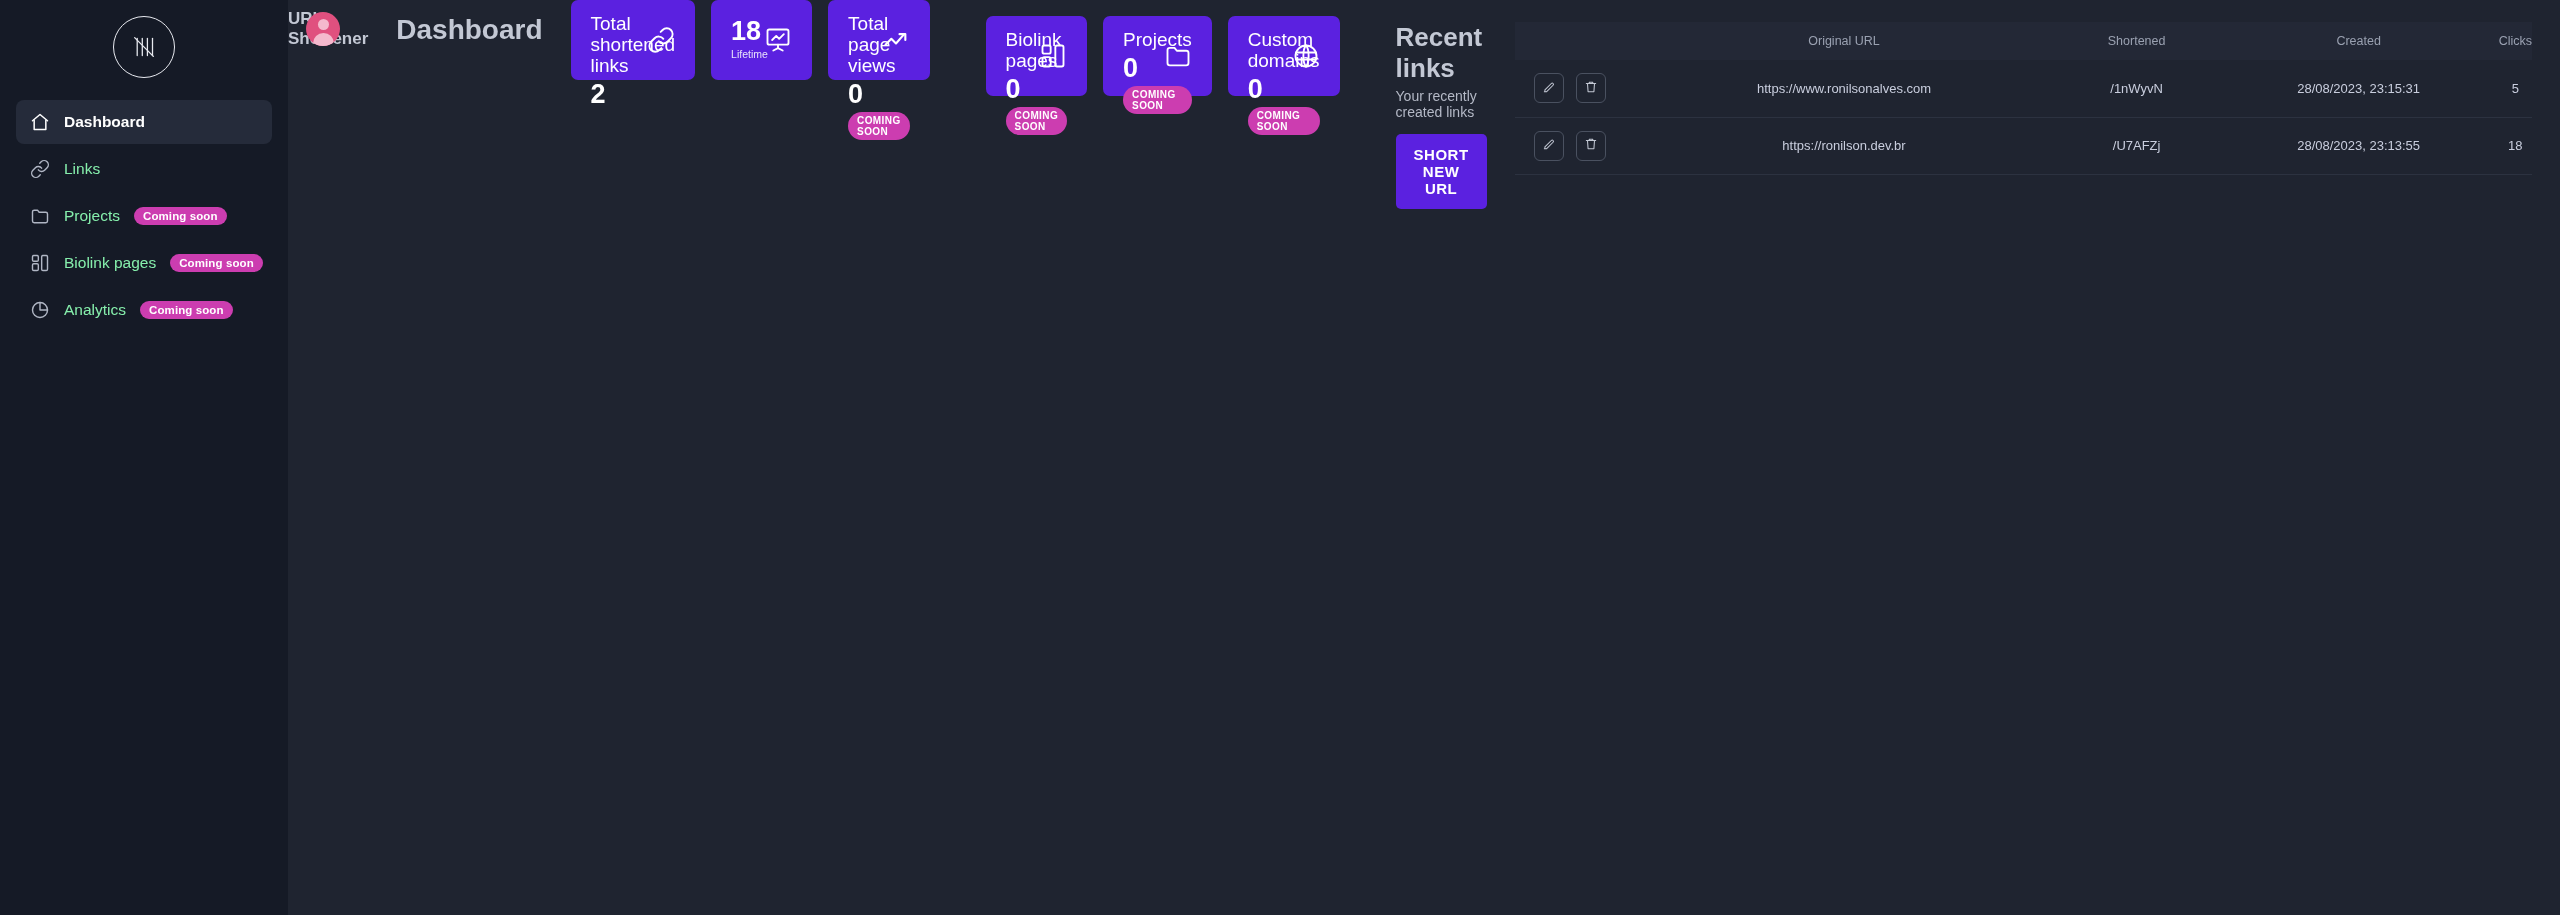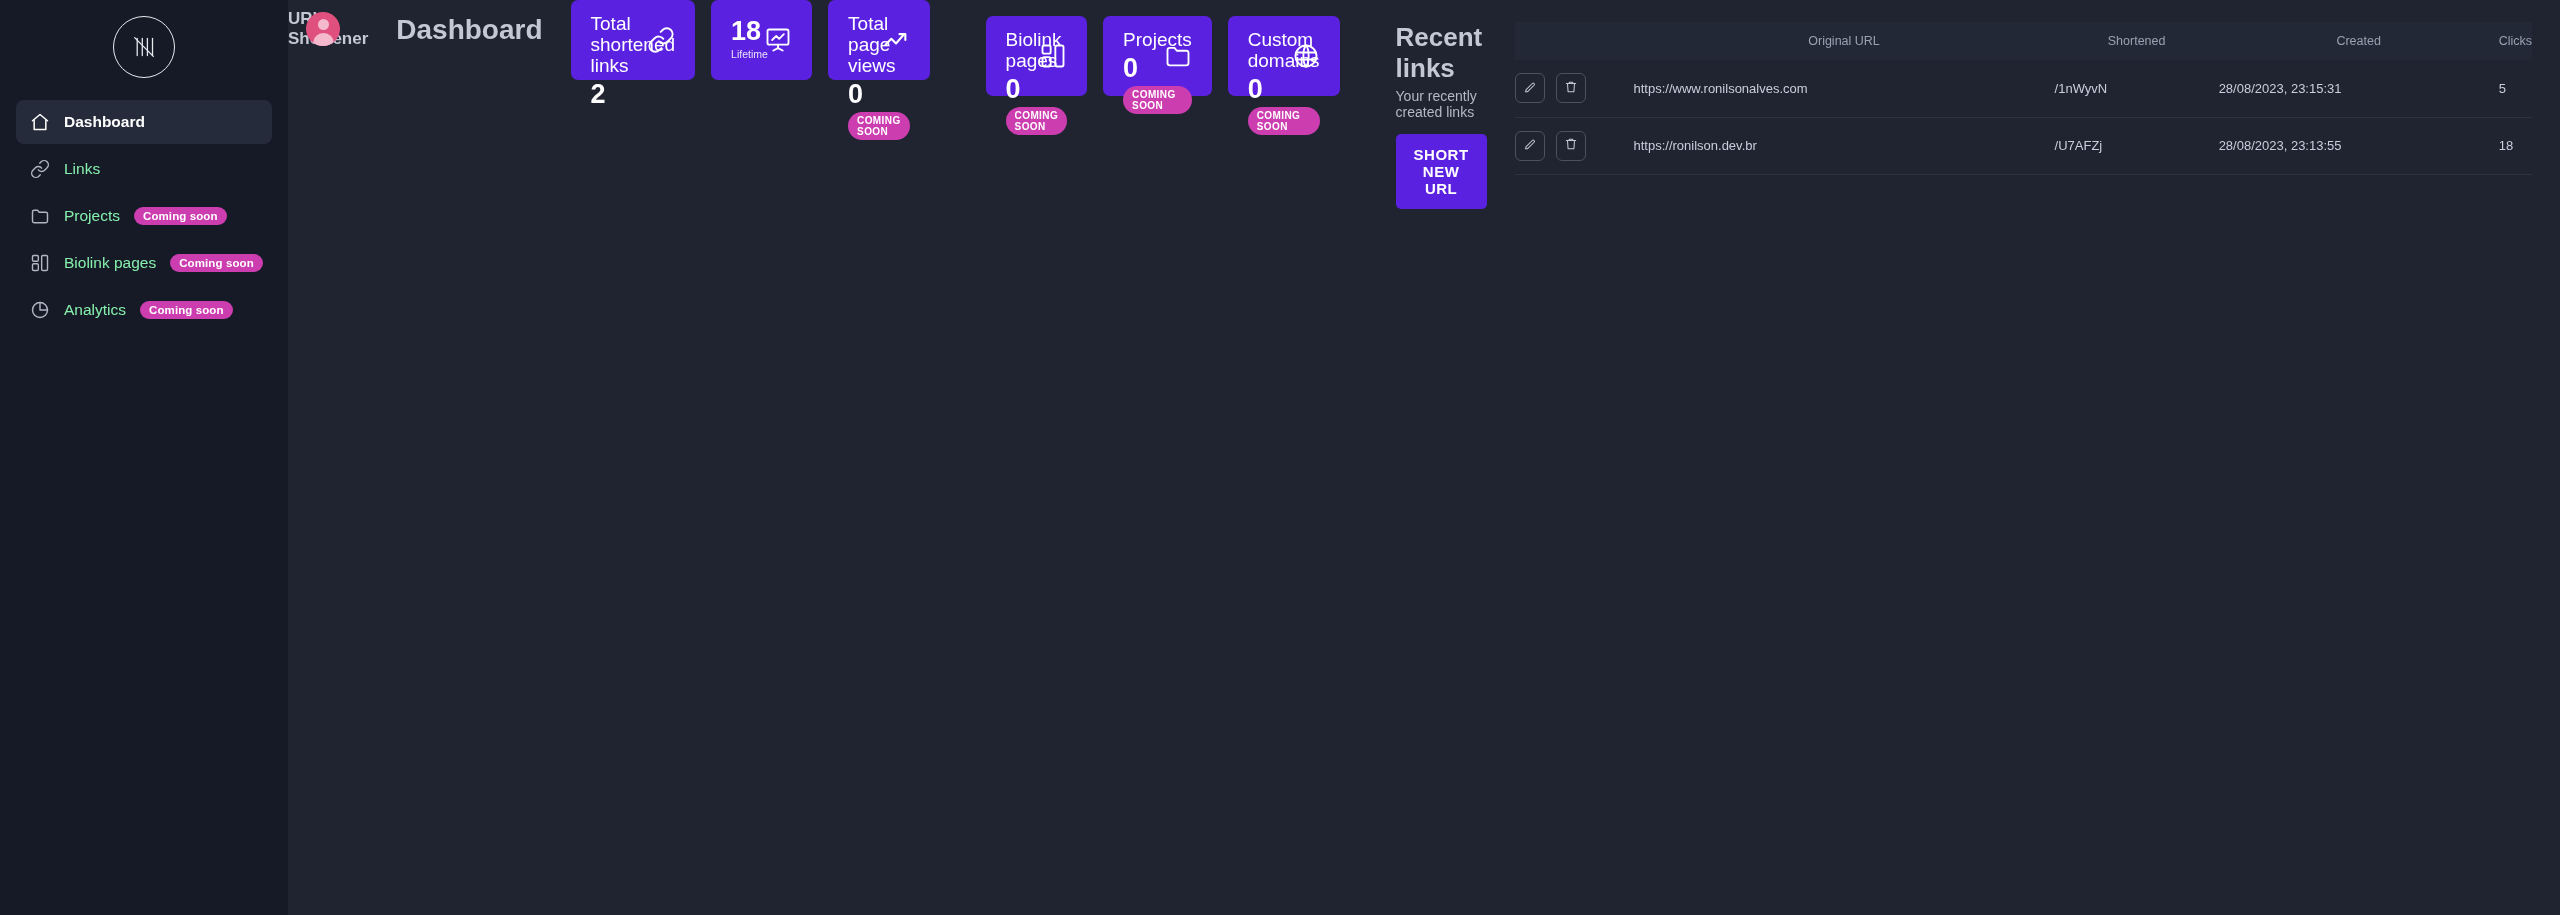--- a/index.html
+++ b/index.html
@@ -98,21 +98,21 @@
   }
 
   
   .table-wrap{ margin:22px 28px 0; }
   table{ width:100%; border-collapse:collapse; }
   thead tr{ background:#232836; }
   th{
     text-align:center; font-size:12.5px; font-weight:400;
     color:#9aa1b1; padding:12px 0; height:38px;
   }
-  tbody tr{ border-bottom:1px solid #2c3240; }
+  tbody tr{ border-bottom:1px solid #2c3240;text-align:center; }
   td{ padding:12px 0; font-size:13px; color:#c9cede; height:57px; vertical-align:middle; }
   .col-actions{ width:230px; padding-left:0; }
   .col-url{ width:760px; }
   .col-short{ width:310px; }
   .col-created{ width:570px; }
   .col-clicks{ width:auto; }
   .icon-btn{
     width:30px; height:30px; border:1px solid #4a5160;
     border-radius:6px; background:transparent;
     display:inline-flex; align-items:center; justify-content:center;

